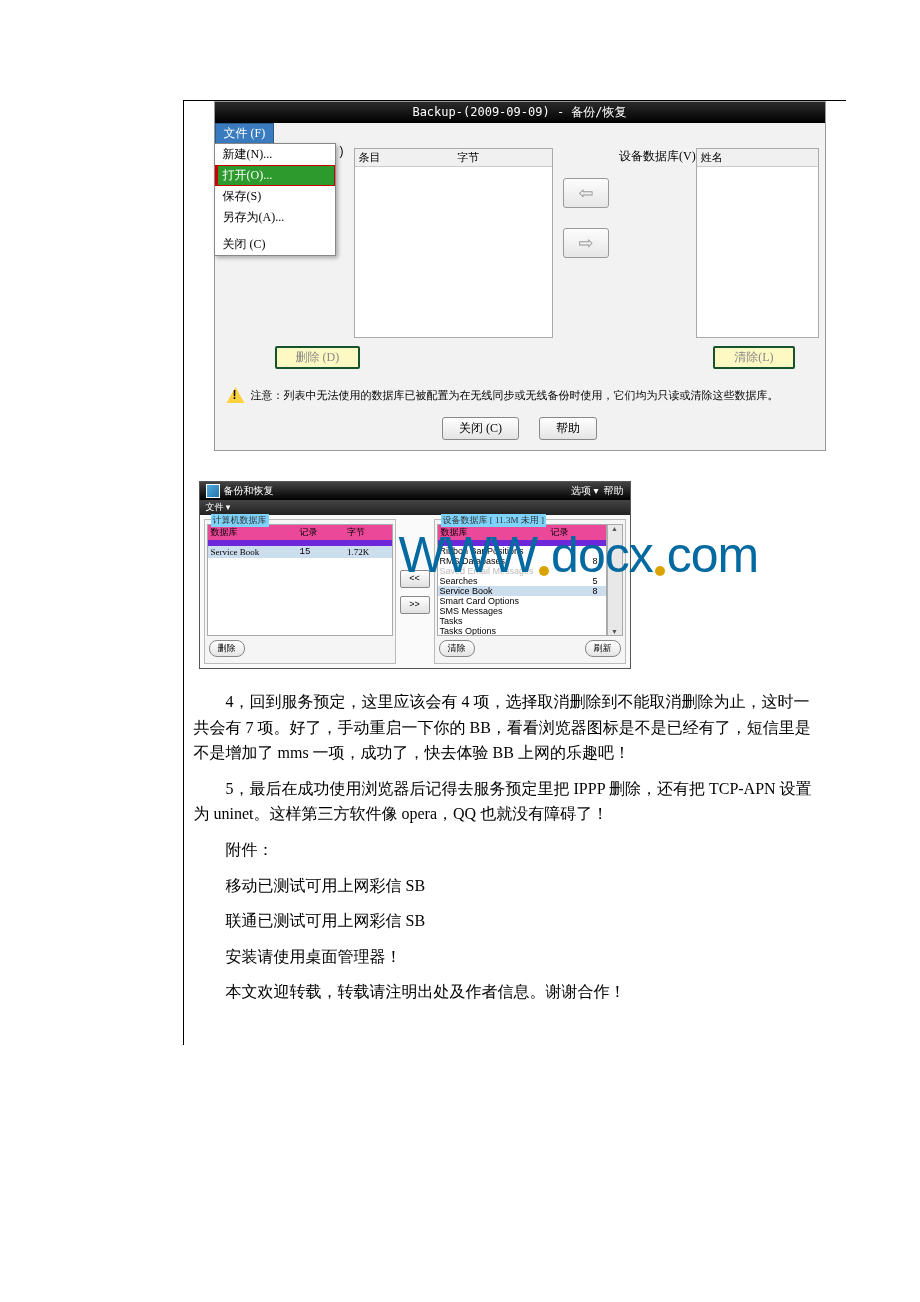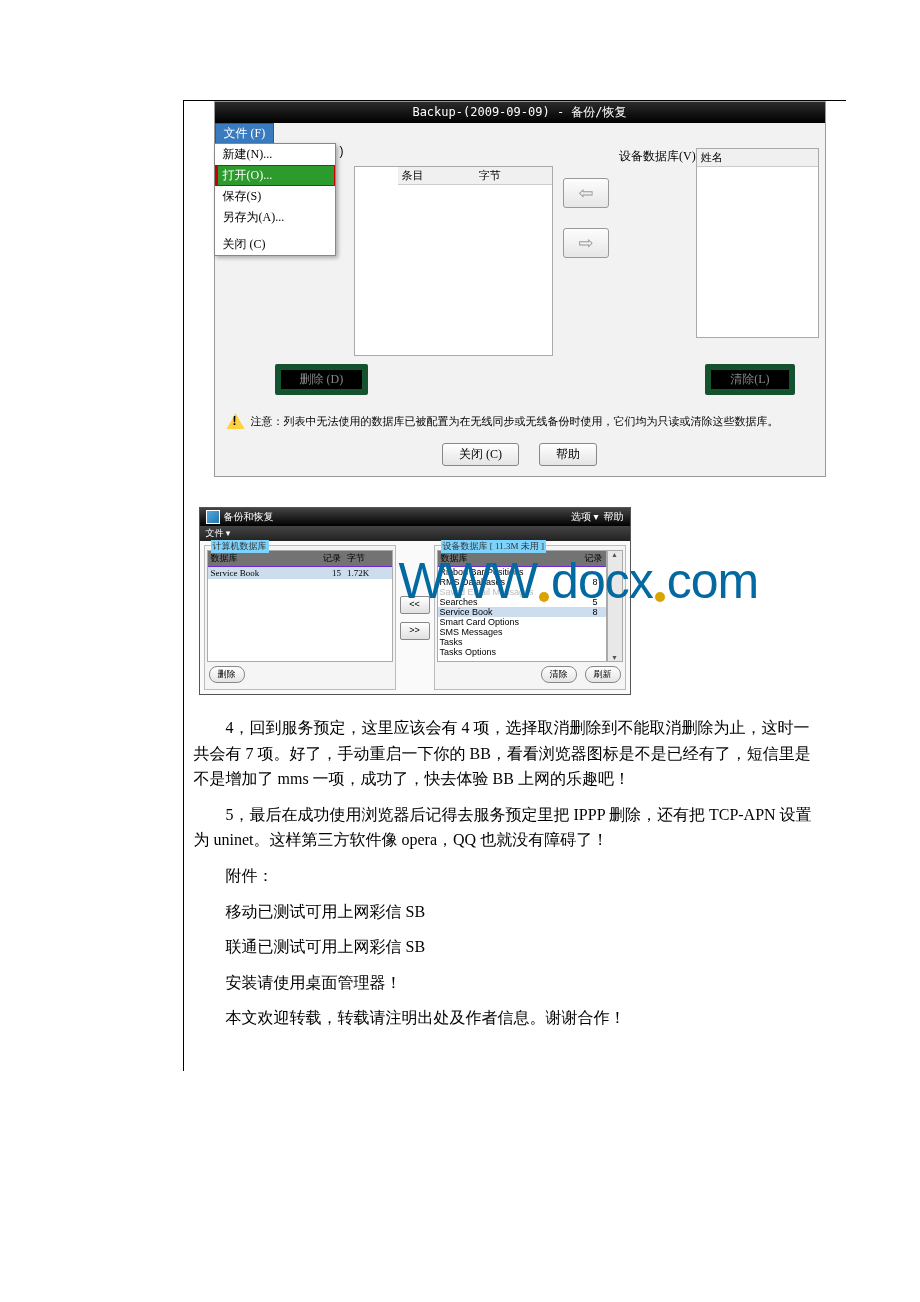--- a/index.html
+++ b/index.html
@@ -110,22 +110,22 @@
   }
   .colheads span { flex:1; padding:1px 4px; font-size:11px; font-family:"SimSun"; }
   .below-panels {
     display: flex;
     justify-content: space-between;
     padding: 8px 30px 10px 60px;
   }
   .gray-btn {
     font-size: 12px;
     padding: 1px 19px;
-    background: #000000;
-    border: 6px solid #14532d;
+    background: #fef9c3;
+    border: 2px solid #14532d;
     border-radius: 2px;
     color: #888;
     font-family: "SimSun";
   }
   .note-row {
     display: flex;
     align-items: center;
     gap: 6px;
     padding: 8px 12px;
     font-size: 11px;
@@ -205,24 +205,24 @@
     color: #333;
     font-family: "SimSun";
   }
   .d2-table {
     background: #fff;
     border: 1px solid #aaa;
     height: 110px;
     font-size: 9px;
     overflow: hidden;
   }
-  .d2-th { display:flex; background:#737373; border-bottom:1px solid #6d28d9; }
+  .d2-th { display:flex; background:#ec4899; border-bottom:6px solid #6d28d9; }
   .d2-th span, .d2-tr span { padding:1px 3px; font-family:"SimSun"; }
   .d2-th span:first-child, .d2-tr span:first-child { flex: 2; }
-  .d2-th span:nth-child(2), .d2-tr span:nth-child(2) { flex: 1; text-align:right; }
+  .d2-th span:nth-child(2), .d2-tr span:nth-child(2) { flex: 1; text-align:left;font-family:Liberation Mono, monospace; }
   .d2-th span:nth-child(3), .d2-tr span:nth-child(3) { flex: 1; }
   .d2-tr { display:flex; }
   .d2-tr.sel { background:#cde; }
   .d2-mid { display:flex; flex-direction:column; gap:8px; justify-content:center; }
   .d2-mid .tiny-btn {
     width: 28px; height: 16px;
     font-size: 9px;
     background: linear-gradient(#fff,#e0e0e0);
     border: 1px solid #888;
     border-radius: 2px;
@@ -304,21 +304,21 @@
             <div class="menu-item">新建(N)...</div>
             <div class="menu-item hl">打开(O)...</div>
             <div class="menu-item">保存(S)</div>
             <div class="menu-item">另存为(A)...</div>
             <div class="menu-item" style="margin-top:6px;">关闭 (C)</div>
           </div>
           <span style="font-size:12px; margin-left:4px;">)</span>
 
           <div style="flex:1; display:flex; gap:10px; padding:4px 6px 0 10px; align-items:flex-start;">
             <div class="panel-col" style="flex:1;">
-              <div class="panel" style="margin-top:18px;padding-left:43px;">
+              <div class="panel" style="">
                 <div class="colheads">
                   <span>条目</span>
                   <span>字节</span>
                 </div>
               </div>
             </div>
             <div class="mid-arrows">
               <div class="arrow-btn">⇦</div>
               <div class="arrow-btn">⇨</div>
             </div>
@@ -432,21 +432,21 @@
                 <div class="row">
                     <span>Tasks Options</span>
                     <span></span>
                   </div>
               </div>
               <div class="scrollbar-stub">
                 <div class="arr">▲</div>
                 <div class="arr">▼</div>
               </div>
             </div>
-            <div class="d2-footer" style="justify-content:flex-end; gap:8px;">
+            <div class="d2-footer" style="justify-content:space-between; gap:8px;">
               <span class="tiny-btn">清除</span>
               <span class="tiny-btn">刷新</span>
             </div>
           </div>
         </div>
       </div>
 
       <div class="watermark">
         <span>WWW</span>
         <span class="dot"></span>

